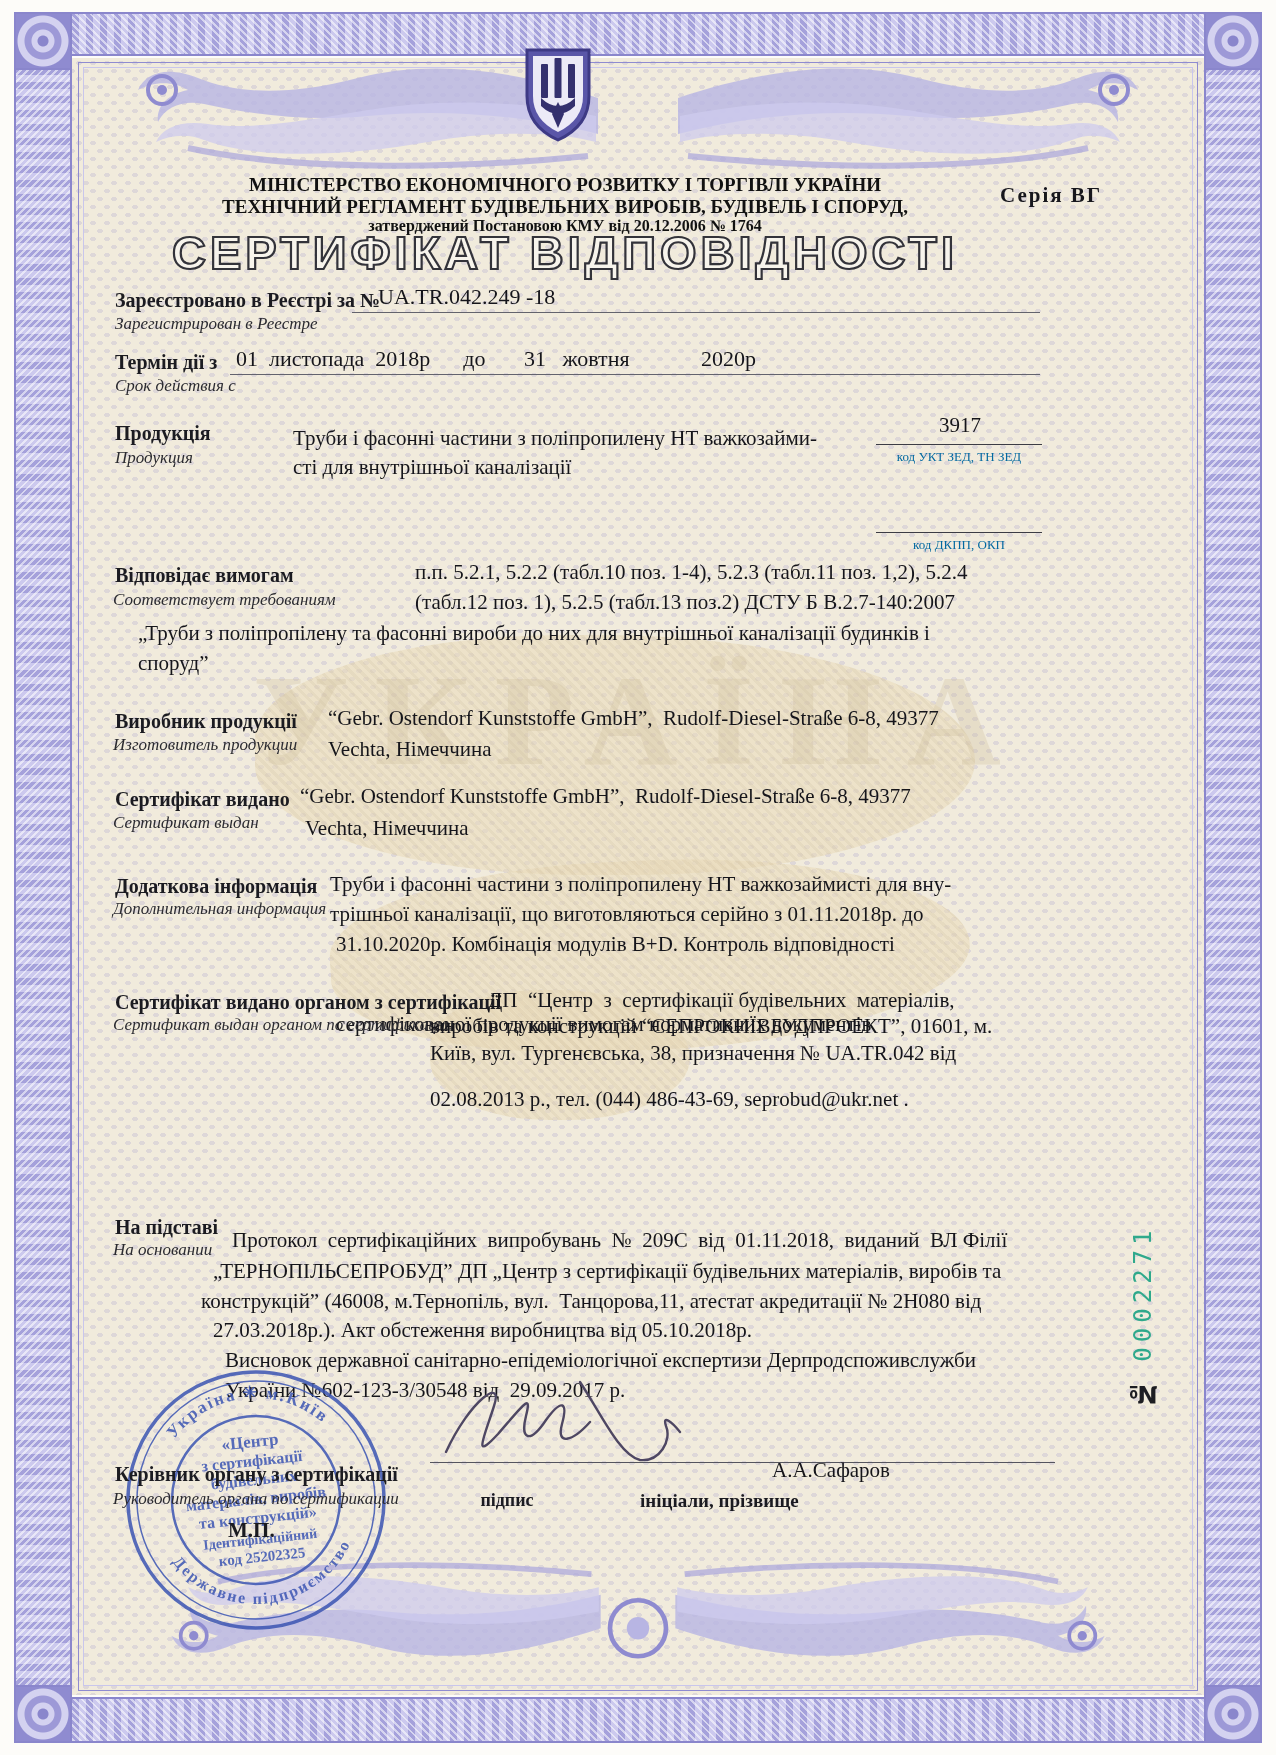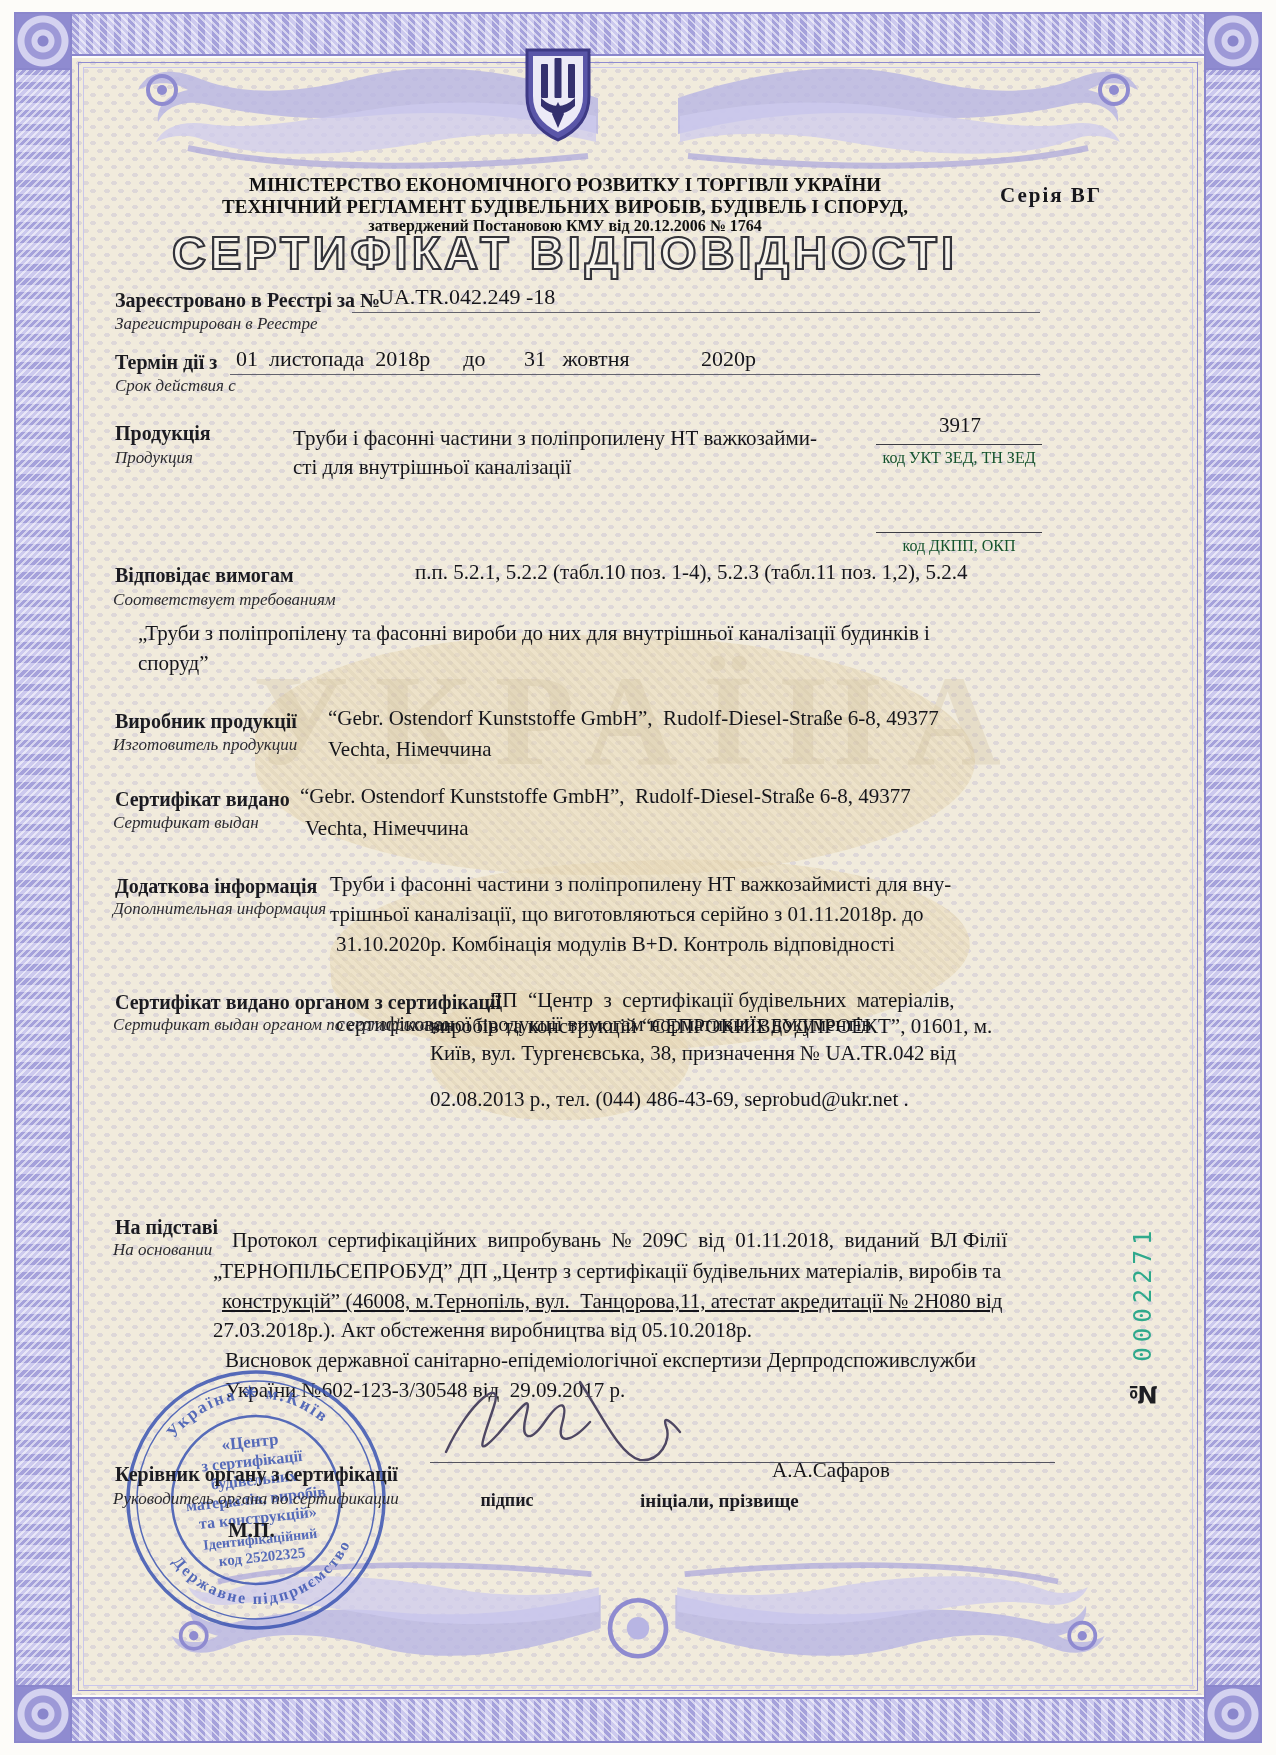--- a/index.html
+++ b/index.html
@@ -39,21 +39,21 @@
       rgba(233,219,186,0.55); }
   .blob.b1 { left:255px; top:635px;  width:720px; height:240px; }
   .blob.b2 { left:330px; top:860px;  width:640px; height:190px; transform:rotate(-3deg); }
   .blob.b3 { left:430px; top:990px;  width:260px; height:130px; }
   .wmark { position:absolute; left:150px; top:645px; width:980px; text-align:center;
     font-size:130px; font-weight:bold; letter-spacing:26px; color:rgba(205,190,155,0.30); }
   
   .lbl { position:absolute; font-weight:bold; font-size:20px; color:#1b1b21; white-space:pre; }
   .sub { position:absolute; font-style:italic; font-size:17px; color:#2b2b31; white-space:pre; }
   .val { position:absolute; font-size:21px; color:#15151b; white-space:pre; }
-  .small { position:absolute; font-size:16px; color:#14532d; white-space:pre; }
+  .small { position:absolute; font-size:13px; color:#0369a1; white-space:pre; }
   .uline { position:absolute; border-bottom:1.5px solid #63636d; }
   .hdr { position:absolute; left:150px; width:830px; text-align:center; font-weight:bold; color:#111; }
   .cert-title { position:absolute; left:90px; width:950px; top:225px; text-align:center;
     font-family:Liberation Sans, sans-serif; font-weight:bold; font-size:47px; letter-spacing:4px; color:#3a3a40; }
   @supports (-webkit-text-stroke: 1px black) {
     .cert-title { color:#f7f4ec; -webkit-text-stroke:2.2px #33333a; }
   }
   .seriya { position:absolute; left:1000px; top:183px; font-weight:bold; font-size:21px; letter-spacing:2px; }
   
   .stamp { position:absolute; left:118px; top:1362px; opacity:0.85; transform:rotate(-6deg); z-index:4; }
@@ -144,20 +144,21 @@
   <div class="val" style="left:293px; top:455px;">сті для внутрішньої каналізації</div>
   <div class="val" style="left:880px; top:413px; width:160px; text-align:center;">3917</div>
   <div class="uline" style="left:876px; top:420px; width:166px; height:24px; border-bottom-color:#3c3c44;"></div>
   <div class="small" style="left:876px; top:449px; width:166px; text-align:center;">код УКТ ЗЕД, ТН ЗЕД</div>
   <div class="uline" style="left:876px; top:508px; width:166px; height:24px; border-bottom-color:#3c3c44;"></div>
   <div class="small" style="left:876px; top:537px; width:166px; text-align:center;">код ДКПП, ОКП</div>
 
   <div class="lbl" style="left:115px; top:564px;">Відповідає вимогам</div>
   <div class="sub" style="left:113px; top:590px;">Соответствует требованиям</div>
   <div class="val" style="left:415px; top:560px;">п.п. 5.2.1, 5.2.2 (табл.10 поз. 1-4), 5.2.3 (табл.11 поз. 1,2), 5.2.4</div>
+  <div class="val" style="left:415px; top:590px;">(табл.12 поз. 1), 5.2.5 (табл.13 поз.2) ДСТУ Б В.2.7-140:2007</div>
   <div class="val" style="left:138px; top:621px;">„Труби з поліпропілену та фасонні вироби до них для внутрішньої каналізації будинків і</div>
   <div class="val" style="left:138px; top:651px;">споруд”</div>
 
   <div class="lbl" style="left:115px; top:710px;">Виробник продукції</div>
   <div class="sub" style="left:113px; top:735px;">Изготовитель продукции</div>
   <div class="val" style="left:328px; top:706px;">“Gebr. Ostendorf Kunststoffe GmbH”,  Rudolf-Diesel-Straße 6-8, 49377</div>
   <div class="val" style="left:328px; top:737px;">Vechta, Німеччина</div>
 
   <div class="lbl" style="left:115px; top:788px;">Сертифікат видано</div>
   <div class="sub" style="left:113px; top:813px;">Сертификат выдан</div>
@@ -175,21 +176,21 @@
   <div class="sub" style="left:113px; top:1015px;">Сертификат выдан органом по сертификации</div>
   <div class="val" style="left:488px; top:988px;">ДП  “Центр  з  сертифікації будівельних  матеріалів,</div>
   <div class="val" style="left:430px; top:1014px;">виробів та конструкцій “СЕПРОКИЇВБУДПРОЕКТ”, 01601, м.</div>
   <div class="val" style="left:430px; top:1041px;">Київ, вул. Тургенєвська, 38, призначення № UA.TR.042 від</div>
   <div class="val" style="left:430px; top:1067px;margin-top:20px;">02.08.2013 р., тел. (044) 486-43-69, seprobud@ukr.net .</div>
 
   <div class="lbl" style="left:115px; top:1216px;">На підставі</div>
   <div class="sub" style="left:113px; top:1240px;">На основании</div>
   <div class="val" style="left:232px; top:1228px;">Протокол  сертифікаційних  випробувань  №  209С  від  01.11.2018,  виданий  ВЛ Філії</div>
   <div class="val" style="left:213px; top:1259px;">„ТЕРНОПІЛЬСЕПРОБУД” ДП „Центр з сертифікації будівельних матеріалів, виробів та</div>
-  <div class="val" style="left:222px; top:1289px;text-decoration:underline;">конструкцій” (46008, м.Тернопіль, вул.  Танцорова,11, атестат акредитації № 2Н080 від</div>
+  <div class="val" style="left:201px; top:1289px;">конструкцій” (46008, м.Тернопіль, вул.  Танцорова,11, атестат акредитації № 2Н080 від</div>
   <div class="val" style="left:213px; top:1318px;">27.03.2018р.). Акт обстеження виробництва від 05.10.2018р.</div>
   <div class="val" style="left:225px; top:1348px;">Висновок державної санітарно-епідеміологічної експертизи Дерпродспоживслужби</div>
   <div class="val" style="left:225px; top:1378px;">України №602-123-3/30548 від  29.09.2017 р.</div>
 
   <svg class="stamp" width="276" height="276" viewBox="0 0 276 276">
     <g fill="none" stroke="#3b55b3">
       <circle cx="138" cy="138" r="128" stroke-width="3.5"></circle>
       <circle cx="138" cy="138" r="119" stroke-width="1.5"></circle>
       <circle cx="138" cy="138" r="84" stroke-width="2.5"></circle>
     </g>

